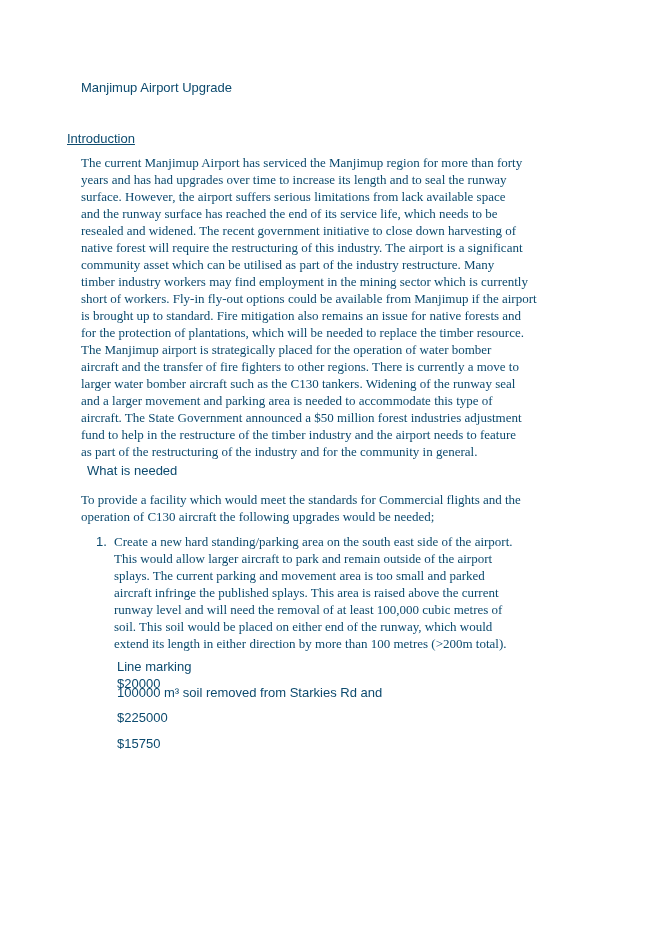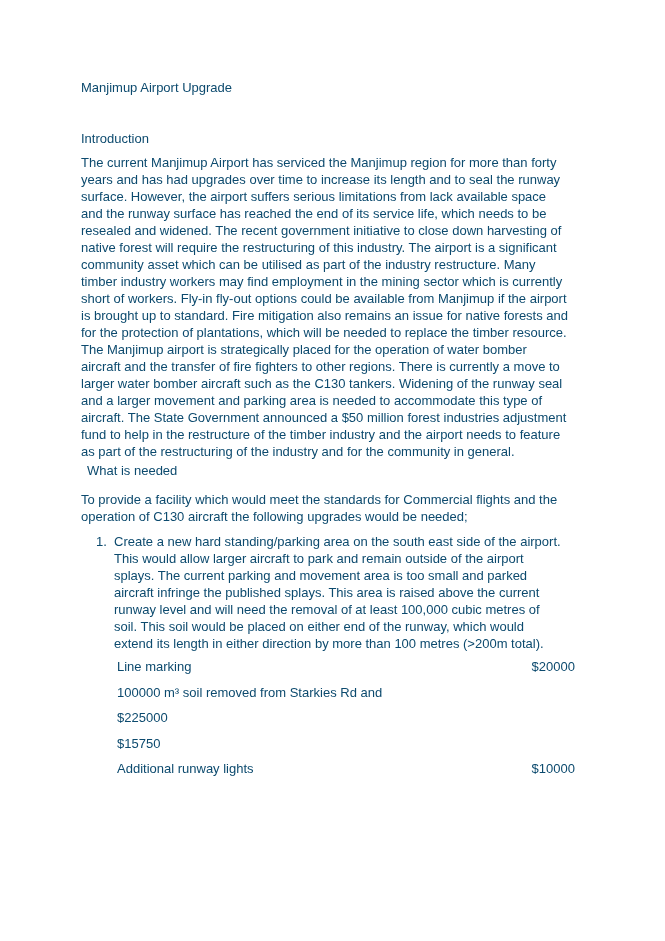--- a/index.html
+++ b/index.html
@@ -7,35 +7,36 @@
     position: relative;
     width: 645px;
     height: 941px;
     background: #ffffff;
     font-family: "Liberation Sans", "DejaVu Sans", sans-serif;
     font-size: 13px;
     line-height: 17px;
     color: #0c4a6e;
     overflow: hidden;
   }
-  .para { white-space: pre-line; }
+  .para { white-space: pre-line; font-family: Liberation Serif, serif; }
   .title   { position: absolute; left: 81px;  top: 79px;  }
-  .h-intro { position: absolute; left: 81px;  top: 130px; }
+  .h-intro { position: absolute; left: 67px;  top: 130px; text-decoration: underline; }
   .p-intro { position: absolute; left: 81px;  top: 154px; width: 535px; }
   .h-needed{ position: absolute; left: 81px;  top: 462px; margin-left: 6px; }
   .p-needed{ position: absolute; left: 81px;  top: 491px; width: 535px; }
   .list-number { position: absolute; left: 96px;  top: 533px; }
   .list-text   { position: absolute; left: 114px; top: 533px; width: 505px; }
   .costs { position: absolute; left: 117px; top: 658px; width: 458px; }
   .cost-row {
     display: flex;
     justify-content: space-between;
     align-items: baseline;
     height: 17px;
     margin-bottom: 8.5px;
+    flex-direction: column;
   }
   .cost-label { white-space: pre-wrap; }
   .cost-amount { text-align: left; white-space: pre; }
 </style>
 </head>
 <body>
 
 <div class="page">
 
   <div class="title">Manjimup Airport Upgrade</div>
@@ -84,19 +85,15 @@
     <div class="cost-row">
       <span class="cost-label">100000 m³ soil removed from Starkies Rd and</span>
       <span class="cost-amount"></span>
     </div>
     <div class="cost-row">
       <span class="cost-amount">$225000</span>
     </div>
     <div class="cost-row">
       <span class="cost-amount">$15750</span>
     </div>
-    <div class="cost-row">
-      <span class="cost-label">Additional runway lights</span>
-      <span class="cost-amount">$10000</span>
-    </div>
   </div>
 
 </div>
 
 </body></html>

